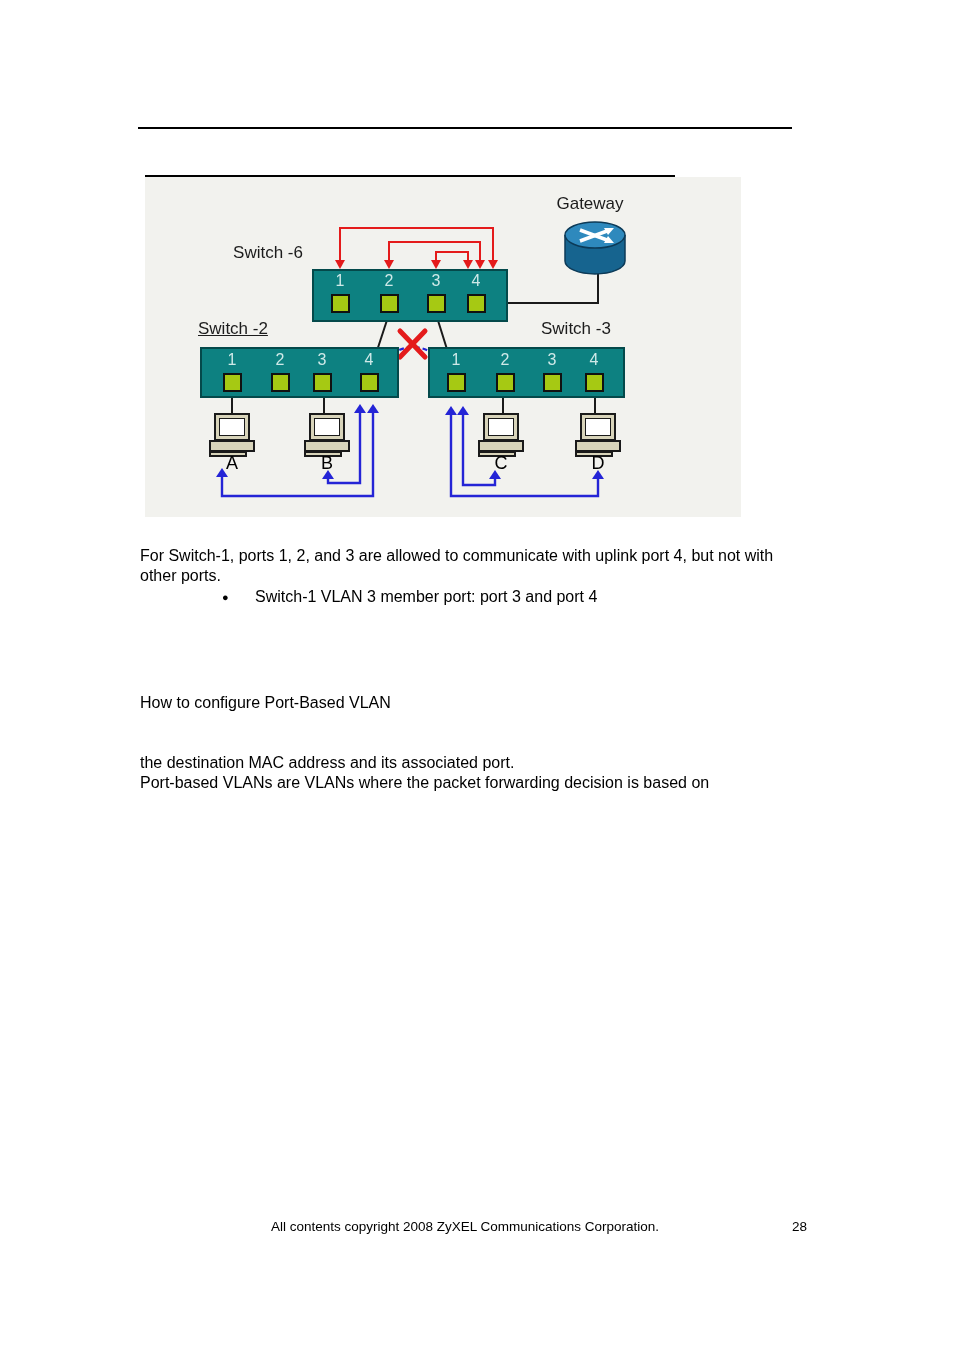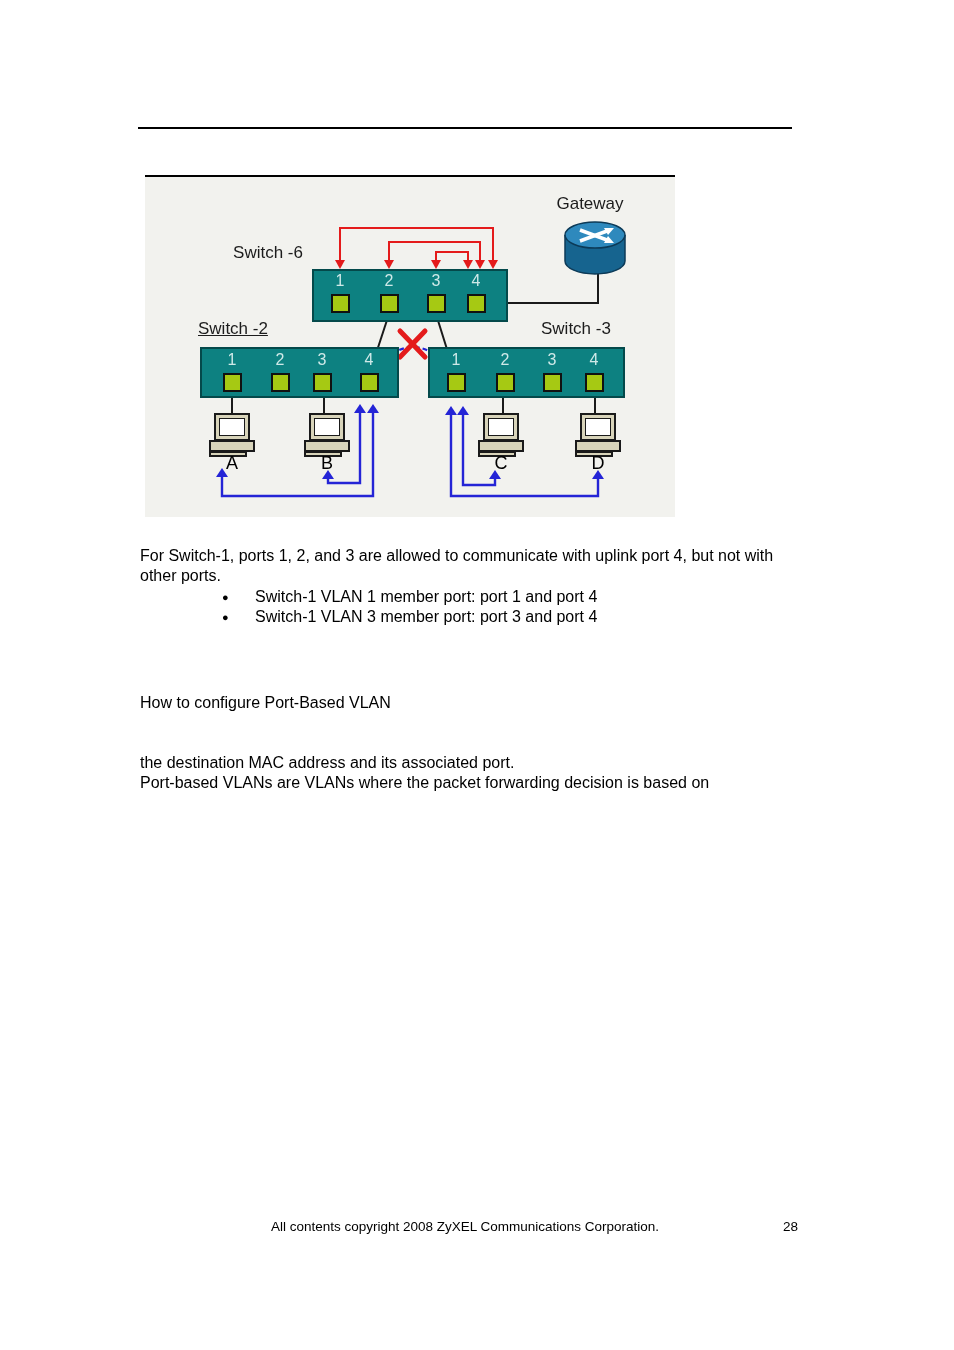--- a/index.html
+++ b/index.html
@@ -4,21 +4,21 @@
 <style>
   html,body{margin:0;padding:0;background:#ffffff;}
   body{width:954px;height:1350px;position:relative;font-family:"Liberation Sans", sans-serif;color:#000;}
   .abs{position:absolute;}
 
   
   .top-rule{left:138px;top:127px;width:654px;height:2px;background:#000;}
   .diagram-topline{left:145px;top:175px;width:530px;height:2px;background:#000;}
 
   
-  .diagram{left:145px;top:177px;width:530px;height:340px;background:var(--diagram-bg,#f2f2ee);}
+  .diagram{left:145px;top:177px;width:596px;height:340px;background:var(--diagram-bg,#f2f2ee);}
   .diagram svg{position:absolute;left:0;top:0;}
   .dlabel{position:absolute;font-size:17px;color:var(--label-dark,#1c1c1c);white-space:nowrap;}
   .switch{position:absolute;background:var(--switch-teal,#0d8181);border:2px solid var(--switch-border,#04494a);box-sizing:border-box;}
   .port{position:absolute;width:15px;height:15px;background:var(--port-green,#a6c913);border:2px solid var(--port-border,#111);}
   .pnum{position:absolute;width:22px;text-align:center;font-size:16px;line-height:20px;color:var(--port-label,#cfe9e8);}
   .pc{position:absolute;width:50px;text-align:center;}
   .pc .monitor{width:36px;height:28px;margin:0 auto;background:var(--pc-beige,#d8d4ba);border:2px solid #1a1a1a;box-sizing:border-box;padding:3px;}
   .pc .screen{width:100%;height:100%;background:#fff;border:1px solid #1a1a1a;box-sizing:border-box;}
   .pc .base{width:46px;height:12px;margin:-1px auto 0;background:var(--pc-beige,#d8d4ba);border:2px solid #1a1a1a;box-sizing:border-box;}
   .pc .foot{width:38px;height:6px;margin:-1px 8px 0 0;margin-left:2px;background:var(--pc-beige,#d8d4ba);border:2px solid #1a1a1a;box-sizing:border-box;}
@@ -43,21 +43,21 @@
   .para1{left:140px;top:546px;}
   .bullets{left:140px;top:587px;}
   .bullet-row{line-height:20px;padding-left:82px;white-space:nowrap;}
   .bullet-dot{display:inline-block;width:33px;font-size:11px;vertical-align:1px;}
   .heading{left:140px;top:693px;}
   .para2{left:140px;top:753px;}
 
   
   .footer{left:140px;top:1217px;width:674px;font-size:13.5px;line-height:20px;}
   .footer .copyright{display:block;text-align:center;padding-right:24px;}
-  .footer .page-num{position:absolute;right:16px;top:0;}
+  .footer .page-num{position:absolute;right:7px;top:0;}
 </style>
 </head>
 <body>
 
 <div class="abs top-rule"></div>
 <div class="abs diagram-topline"></div>
 
 <div class="abs diagram">
 
   <svg width="530" height="340" viewBox="0 0 530 340">
@@ -188,23 +188,20 @@
   </div>
 </div>
 
 <div class="abs body-text para1">
   <span class="tline">For Switch-1, ports 1, 2, and 3 are allowed to communicate with uplink port 4, but not with</span>
   <span class="tline">other ports.</span>
 </div>
 
 <div class="abs body-text bullets">
   <div class="bullet-row">
-    <span class="bullet-dot">●</span><span>Switch-1 VLAN 1 member port: port 1 and port 4</span>
-  </div>
-  <div class="bullet-row">
     <span class="bullet-dot">●</span><span>Switch-1 VLAN 3 member port: port 3 and port 4</span>
   </div>
 </div>
 
 <div class="abs body-text heading">How to configure Port-Based VLAN</div>
 
 <div class="abs body-text para2">
   <span class="tline">the destination MAC address and its associated port.</span>
   <span class="tline">Port-based VLANs are VLANs where the packet forwarding decision is based on</span>
 </div>

